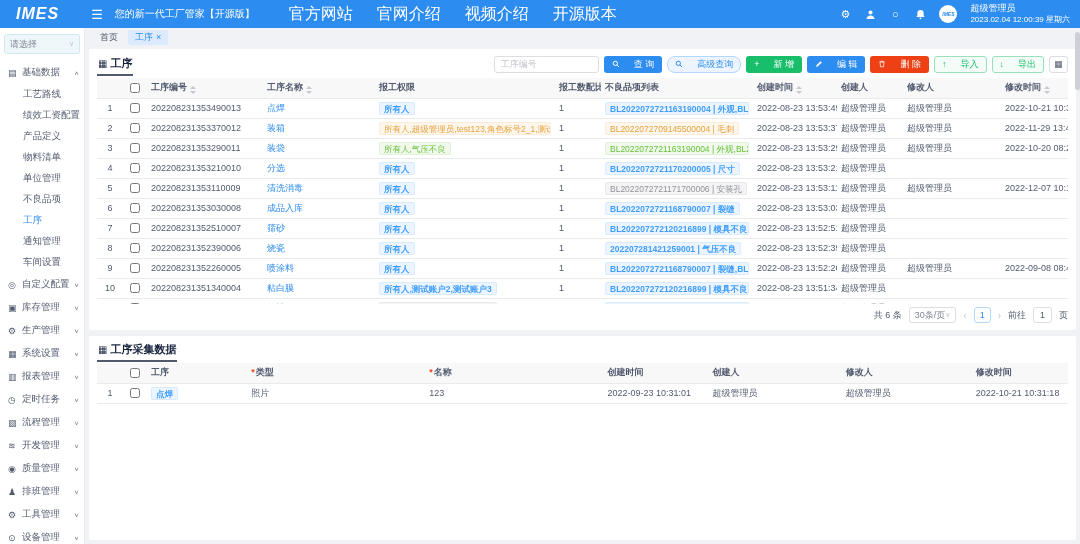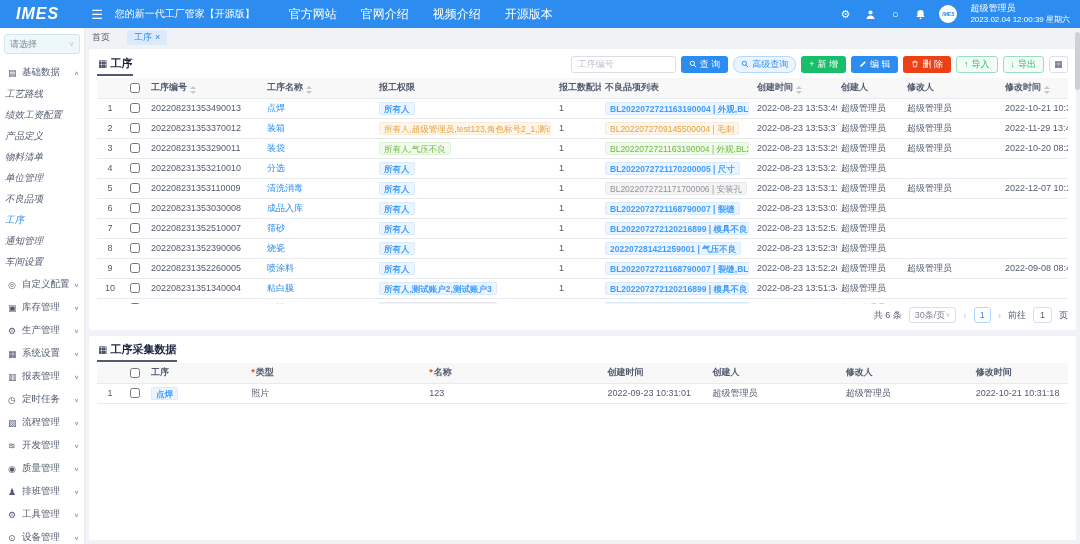--- a/index.html
+++ b/index.html
@@ -6,58 +6,58 @@
   html,body { width:1080px; height:544px; overflow:hidden;
     font-family:"Liberation Sans","DejaVu Sans",sans-serif; }
   .app { width:1080px; height:544px; display:flex; flex-direction:column; background:#f0f2f5; position:relative; }
 
   
   .topbar { height:28px; background:#2d8cf0; color:#fff; display:flex; align-items:center; flex:none; }
   .logo { font-size:16px; font-weight:800; letter-spacing:1px; padding:0 14px 0 16px; font-style:italic; }
   .hamburger { font-size:13px; margin:0 12px 0 18px; cursor:pointer; }
   .slogan { font-size:10px; }
   .topnav { display:flex; gap:24px; margin-left:34px; }
-  .topnav a { color:#fff; font-size:12px; text-decoration:none; cursor:pointer; }
+  .topnav a { color:#fff; font-size:16px; text-decoration:none; cursor:pointer; }
   .top-right { margin-left:auto; display:flex; align-items:center; gap:13px; padding-right:10px; }
   .tb-ic { width:12px; height:12px; display:flex; align-items:center; justify-content:center; font-size:11px; cursor:pointer; }
   .avatar { width:18px; height:18px; border-radius:50%; background:#fff; color:#2d8cf0; font-size:5px; font-weight:800; display:flex; align-items:center; justify-content:center; font-style:italic; }
   .user-block { font-size:8px; line-height:1.25; }
   .user-block .uname { font-size:9px; }
 
   
   .body { flex:1; display:flex; min-height:0; }
   .sidebar { width:85px; background:#fff; border-right:1px solid #e8eaec; flex:none; overflow:hidden; }
   .side-select { margin:6px 4px 7px 4px; height:20px; border:1px solid #cfe8ef; background:#eef8fb; border-radius:3px; display:flex; align-items:center; justify-content:space-between; padding:0 5px; font-size:9px; color:#808695; cursor:pointer; }
   .side-menu { font-size:9.5px; color:#515a6e; }
   .mi { display:flex; align-items:center; cursor:pointer; }
   .mi.group { height:23px; padding:0 5px 0 8px; gap:4px; }
-  .mi.child { height:21px; padding-left:5px;font-style:italic; }
+  .mi.child { height:21px; padding-left:23px; }
   .mi-icon { font-size:9px; width:10px; flex:none; color:#515a6e; }
   .mi-label { flex:1; white-space:nowrap; overflow:hidden; }
   .mi-arrow { font-size:7px; color:#808695; transform:scaleY(.8); }
   .mi.active { color:#2d8cf0; }
 
   .main { flex:1; display:flex; flex-direction:column; min-width:0; }
-  .tabbar { height:19px; display:flex; align-items:center; gap:7px; flex:none; }
+  .tabbar { height:19px; display:flex; align-items:center; gap:0; padding-left:8px; flex:none; }
   .tab { height:15px; padding:0 7px; font-size:9px; color:#515a6e; display:flex; align-items:center; gap:3px; border-radius:2px; cursor:pointer; }
   .tab.active { background:#dbeafc; color:#2d8cf0; }
   .tab-close { font-size:9px; line-height:1; }
 
   .content { flex:1; padding:2px 4px 4px 4px; display:flex; flex-direction:column; gap:6px; overflow:hidden; }
   .panel { background:#fff; border-radius:2px; padding:3px 8px 4px 8px; }
   .panel2 { flex:1; }
 
   .sec-head { display:flex; justify-content:space-between; align-items:center; height:24px; margin-bottom:2px; }
   .sec-title { font-size:11px; font-weight:bold; color:#17233d; display:flex; align-items:center; gap:3px; border-bottom:2px solid #515a6e; padding:3px 1px; }
   .sec-icon { font-size:10px; }
 
   .toolbar { display:flex; align-items:center; gap:5px; }
   .search-input { width:105px; height:17px; border:1px solid #dcdee2; border-radius:3px; font-size:9px; padding:0 6px; color:#515a6e; outline:none; }
   .search-input::placeholder { color:#c0c4cc; }
-  .btn { height:17px; font-size:9px; border-radius:3px; padding:0 7px; display:flex; align-items:center; gap:3px; border:1px solid transparent; cursor:pointer; background:#fff; color:#515a6e; white-space:nowrap; }
+  .btn { height:17px; font-size:9px; border-radius:3px; padding:0 7px; display:flex; align-items:center; gap:14px; border:1px solid transparent; cursor:pointer; background:#fff; color:#515a6e; white-space:nowrap; }
   .btn svg { display:block; }
   .btn.primary { background:#2d8cf0; color:#fff; }
   .btn.success { background:#19be6b; color:#fff; }
   .btn.danger  { background:#ed4014; color:#fff; }
   .btn.plain-blue  { background:#ecf5ff; color:#2d8cf0; border-color:#b3d8ff;border-radius:8px; }
   .btn.plain-green { background:#f3fcf7; color:#19be6b; border-color:#9ae0bc; }
   .btn.tool { width:19px; padding:0; justify-content:center; border-color:#dcdee2; font-size:9px; }
 
   table { width:100%; border-collapse:collapse; table-layout:fixed; font-size:9px; color:#515a6e; }
   th { background:#f8f8f9; font-weight:bold; text-align:left; padding:0 4px; height:20px; border-bottom:1px solid #e8eaec; white-space:nowrap; overflow:hidden; }

